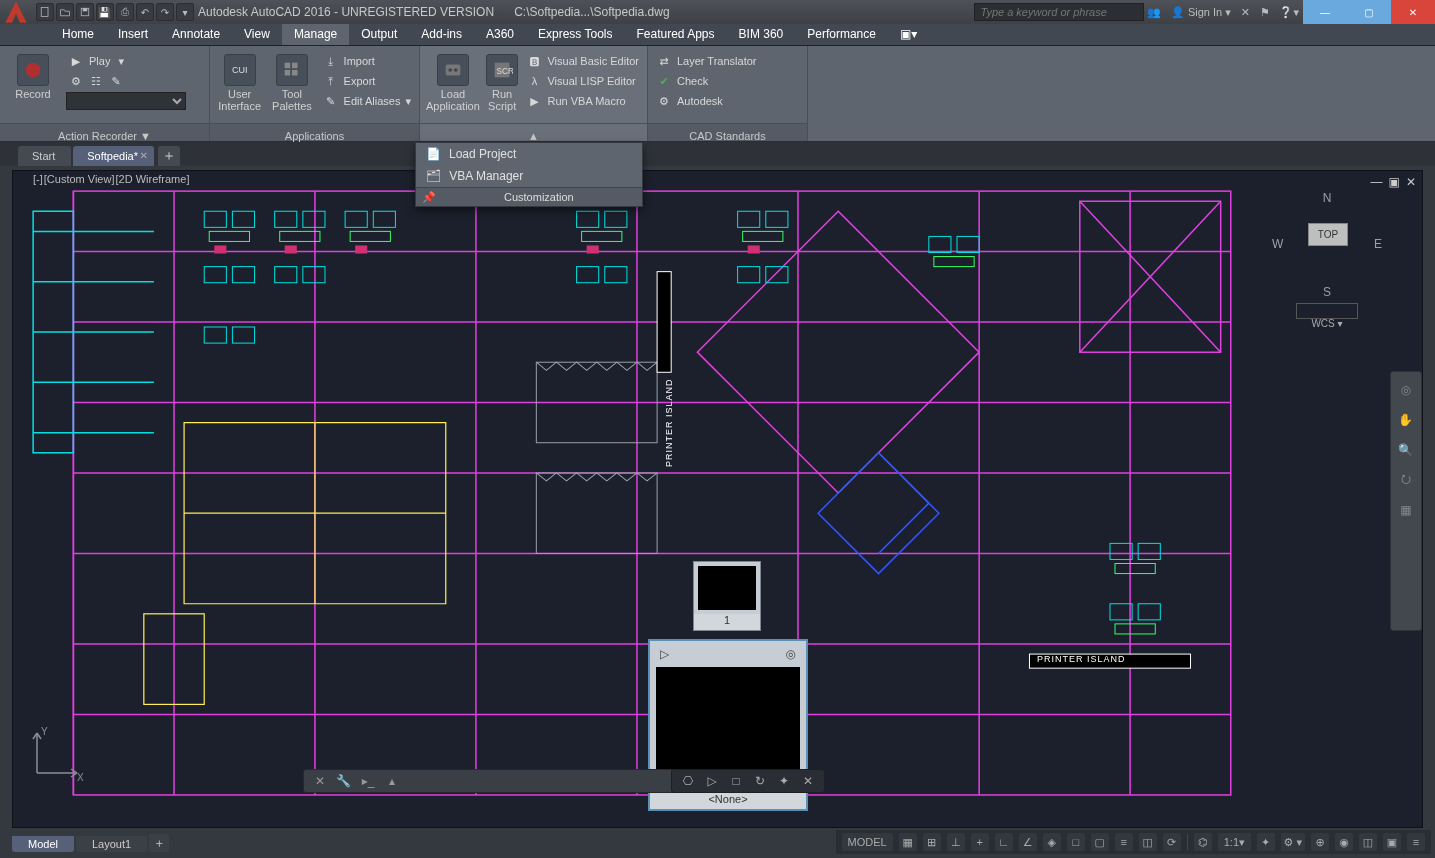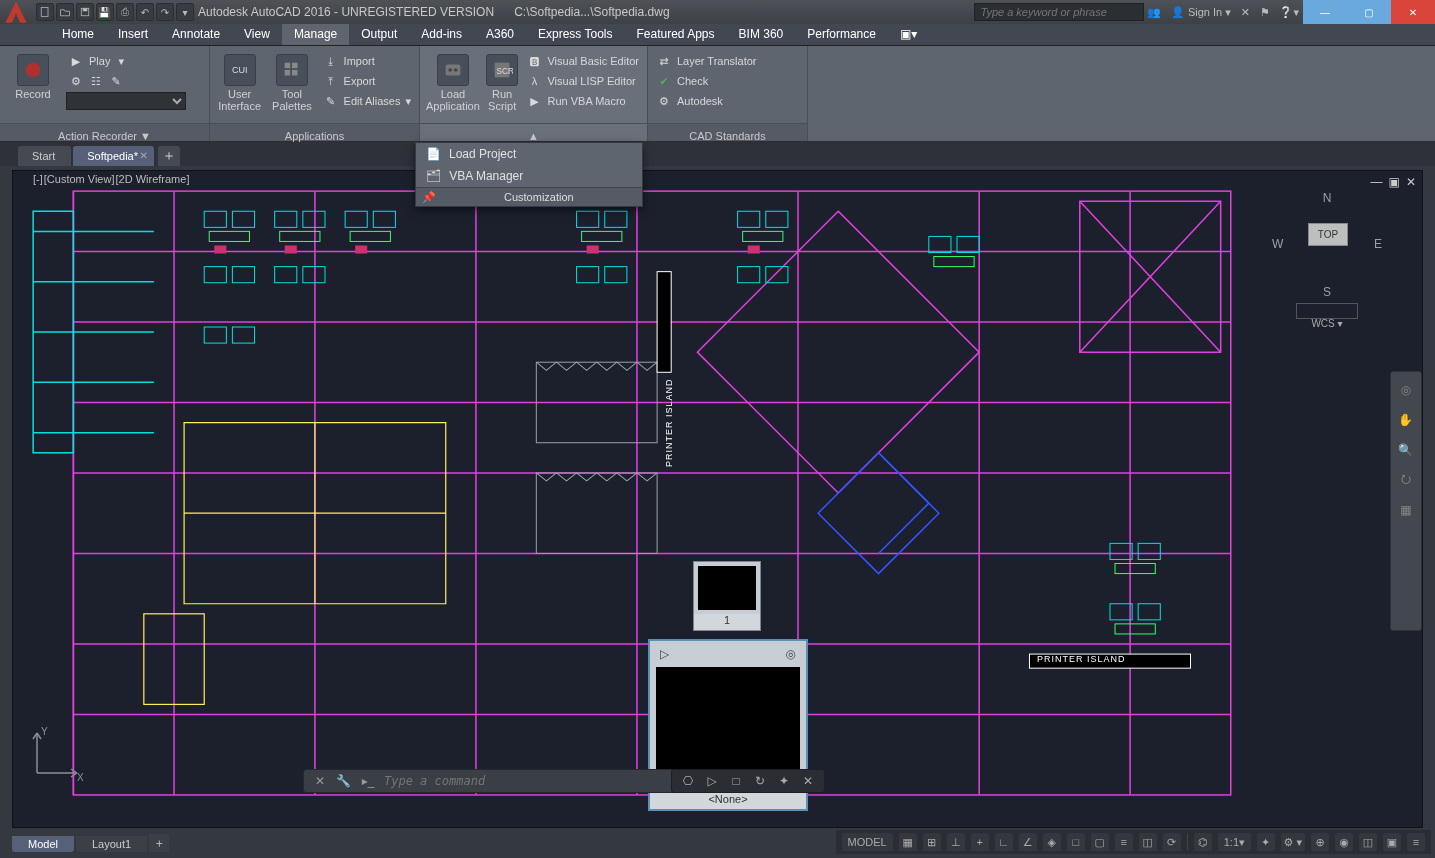--- a/index.html
+++ b/index.html
@@ -443,21 +443,20 @@
         </g>
         <text x="14" y="12" fill="#8a8f97" font-size="10">Y</text>
         <text x="50" y="58" fill="#8a8f97" font-size="10">X</text>
       </svg>
   </div>
 
   <div class="cmdbar">
     <span class="ci">✕</span>
     <span class="ci">🔧</span>
     <span class="ci">▸_</span>
-    <input placeholder="Type a command" style="">
     <span class="ci">▴</span>
   </div>
 
   <div class="modelspace">
     <span class="mi">⎔</span>
     <span class="mi">▷</span>
     <span class="mi">□</span>
     <span class="mi">↻</span>
     <span class="mi">✦</span>
     <span class="mi">✕</span>

